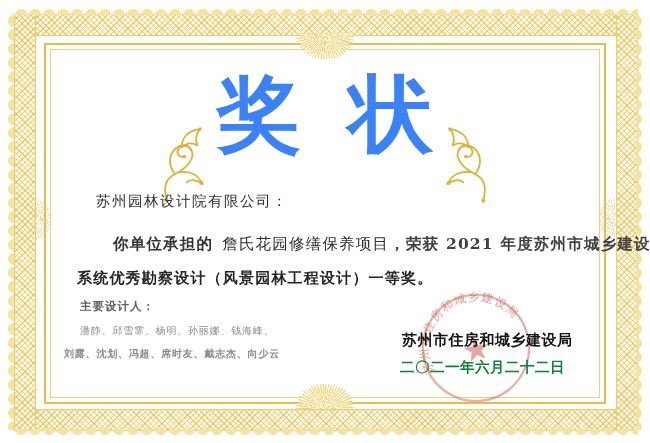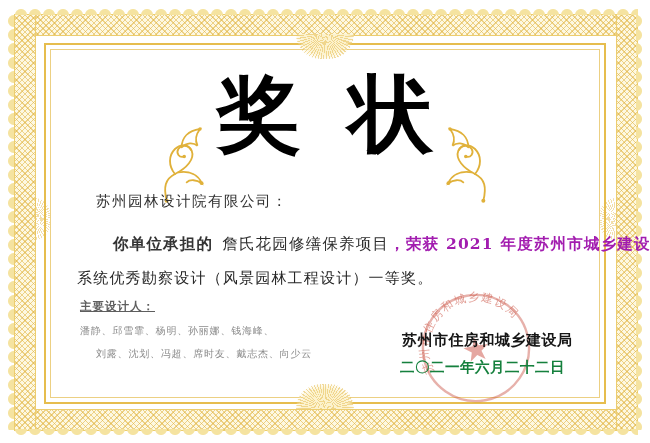--- a/index.html
+++ b/index.html
@@ -64,38 +64,38 @@
     background:repeating-conic-gradient(from 20deg at 0 50%, rgba(230,190,85,.5) 0 3deg, rgba(0,0,0,0) 3deg 8deg);
   }
   .med-right{
     left:600px;top:198px;width:16px;height:42px;border-radius:999px 0 0 999px;
     background:repeating-conic-gradient(from 200deg at 100% 50%, rgba(230,190,85,.5) 0 3deg, rgba(0,0,0,0) 3deg 8deg);
   }
   
   .title{
     position:absolute;left:0;right:0;top:64px;height:100px;
     text-align:center;font-size:84px;line-height:100px;font-weight:bold;
-    color:#000000;letter-spacing:48px;text-indent:48px;
+    color:#3b82f6;letter-spacing:48px;text-indent:48px;
     font-family:"DejaVu Serif","Liberation Serif",serif;
   }
   .flourish{position:absolute;}
   .flourish-left{left:158px;top:124px;}
   .flourish-right{left:438px;top:124px;transform:scaleX(-1);}
   
   .txt{position:absolute;color:#2c2c2c;white-space:nowrap;}
   .recipient{left:77px;top:192px;font-size:14.5px;letter-spacing:1.5px;color:#303030;margin-left:19px;}
   .body-l1{left:113px;top:234px;font-size:15.5px;letter-spacing:1.2px;color:#262626;}
   .body-l1 .intro{font-weight:700;margin-right:9px;color:#333;}
   .body-l1 .project{font-weight:400;color:#2e2e2e;}
-  .body-l1 .rest{font-weight:700;color:#a21caf;}
-  .body-l2{left:77px;top:269px;font-size:15px;letter-spacing:1.2px;font-weight:400;color:#262626;}
-  .designers-label{left:80px;top:299px;font-size:11.5px;font-weight:700;letter-spacing:1px;color:#5e5e5e;text-decoration:underline;}
+  .body-l1 .rest{font-weight:700;color:#404040;}
+  .body-l2{left:77px;top:269px;font-size:15px;letter-spacing:1.2px;font-weight:700;color:#262626;}
+  .designers-label{left:80px;top:299px;font-size:11.5px;font-weight:700;letter-spacing:1px;color:#5e5e5e;}
   .names{font-size:10px;letter-spacing:.8px;color:#8b8b8b;}
   .names-1{left:80px;top:324px;}
-  .names-2{left:96px;top:347px;}
+  .names-2{left:64px;top:347px;font-weight:bold;}
   .issuer{left:402px;top:331px;font-size:15px;font-weight:700;letter-spacing:.5px;color:#161616;}
   .date{left:400px;top:358px;font-size:14.5px;font-weight:700;letter-spacing:.5px;color:#15803d;}
   
   .seal{position:absolute;left:412px;top:284px;transform:rotate(-10deg);opacity:.85;}
 </style>
 </head>
 <body>
 
 <div class="band band-top"></div>
 <div class="band band-bottom"></div>

